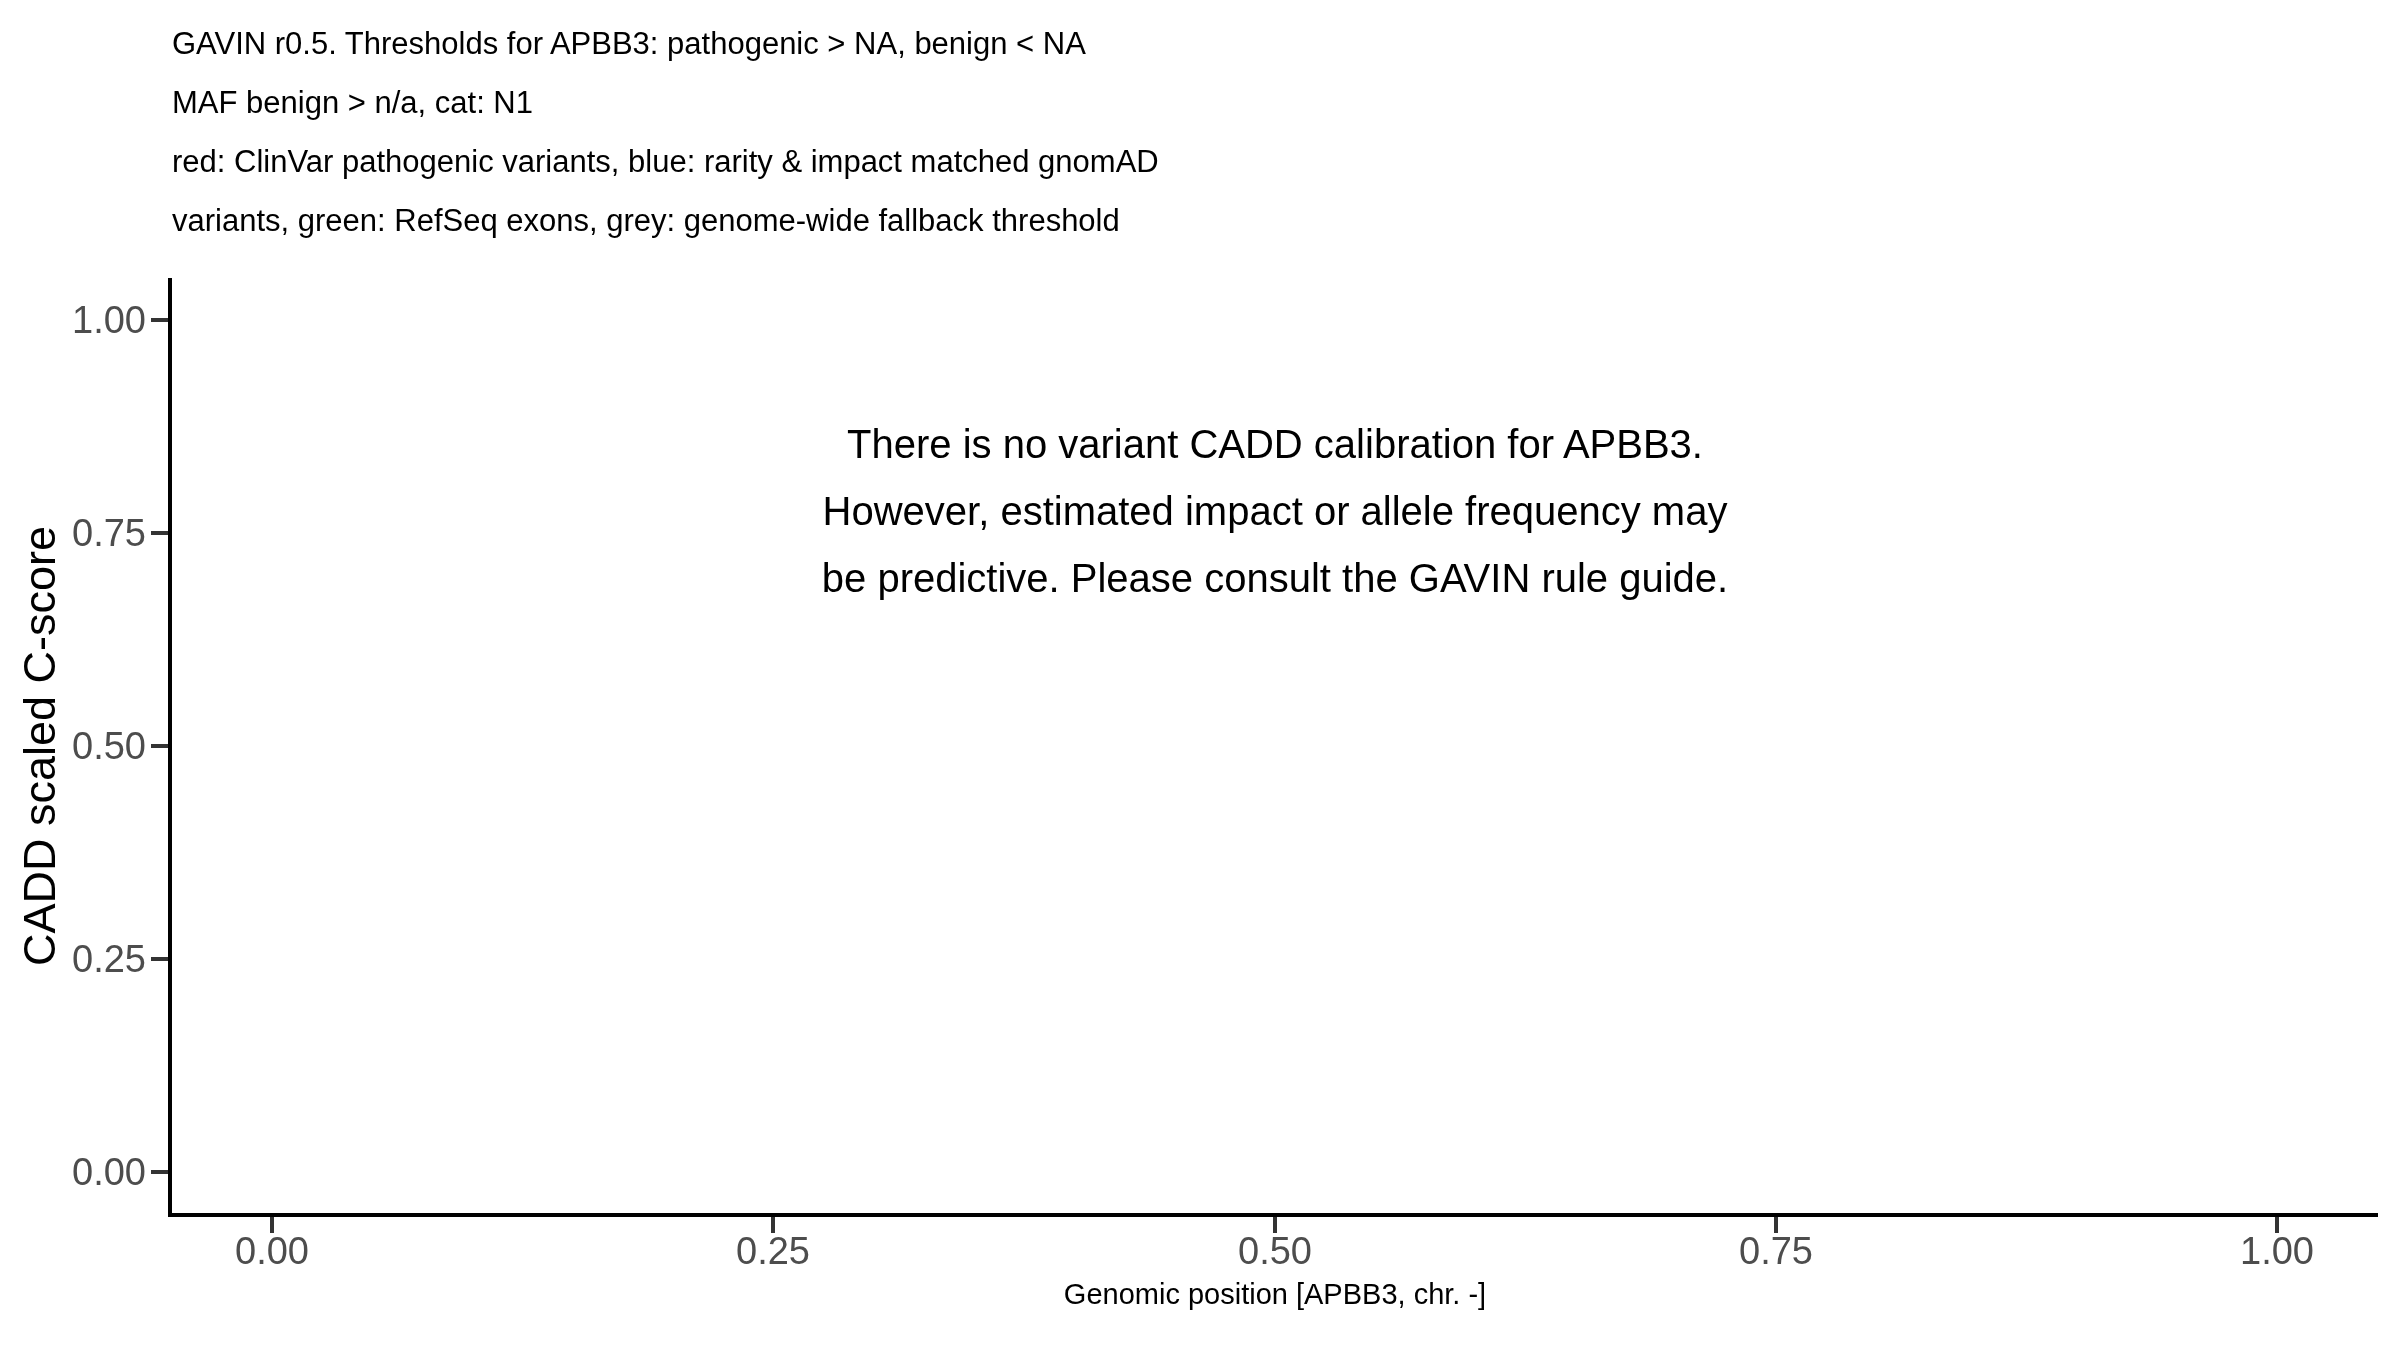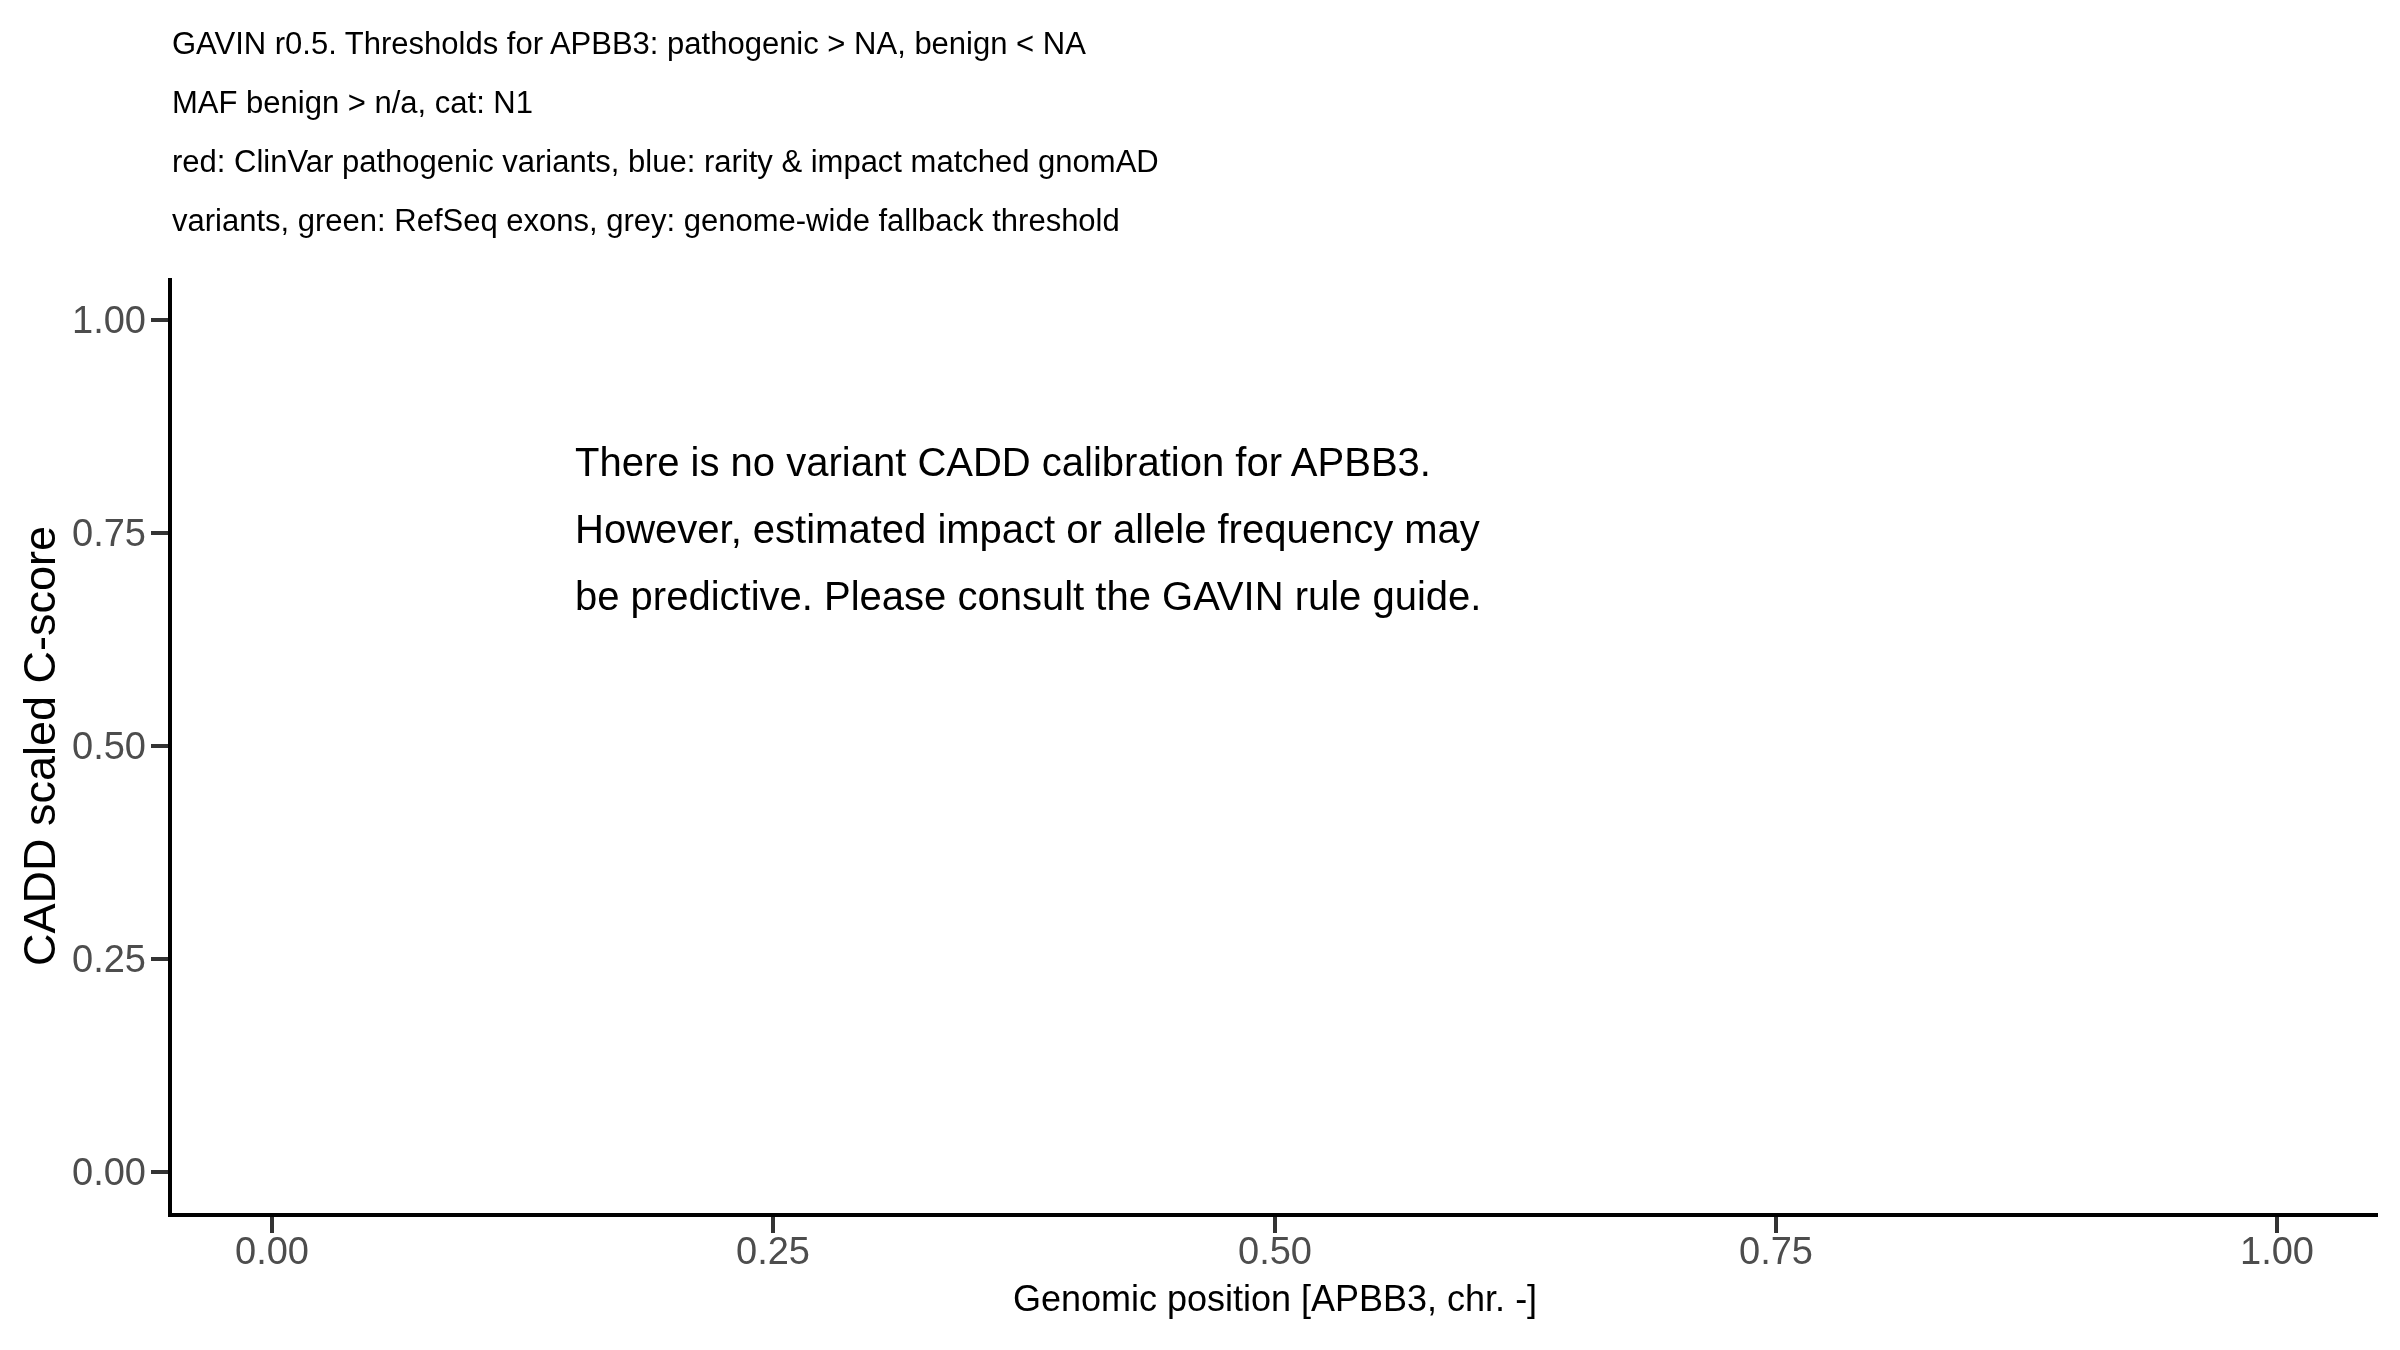--- a/index.html
+++ b/index.html
@@ -70,43 +70,43 @@
     font-size: 38px;
     line-height: 38px;
     color: #4d4d4d;
   }
 
   .x-axis-title {
     position: absolute;
     left: 1275px;
     top: 1278px;
     transform: translateX(-50%);
-    font-size: 36px;
+    font-size: 29px;
     color: #000000;
     white-space: nowrap;
   }
   .y-axis-title {
     position: absolute;
     left: 40px;
     top: 746px;
     transform: translate(-50%, -50%) rotate(-90deg);
     transform-origin: center center;
     font-size: 45px;
     color: #000000;
     white-space: nowrap;
   }
 
   .panel-annotation {
     position: absolute;
     left: 1275px;
-    top: 429px;
+    top: 411px;
     transform: translateX(-50%);
     width: 1400px;
     margin-left: 0;
-    text-align: left;
+    text-align: center;
     font-size: 40px;
     line-height: 67px;
     color: #000000;
   }
 </style>
 </head>
 <body>
 
 <div id="canvas">
 

